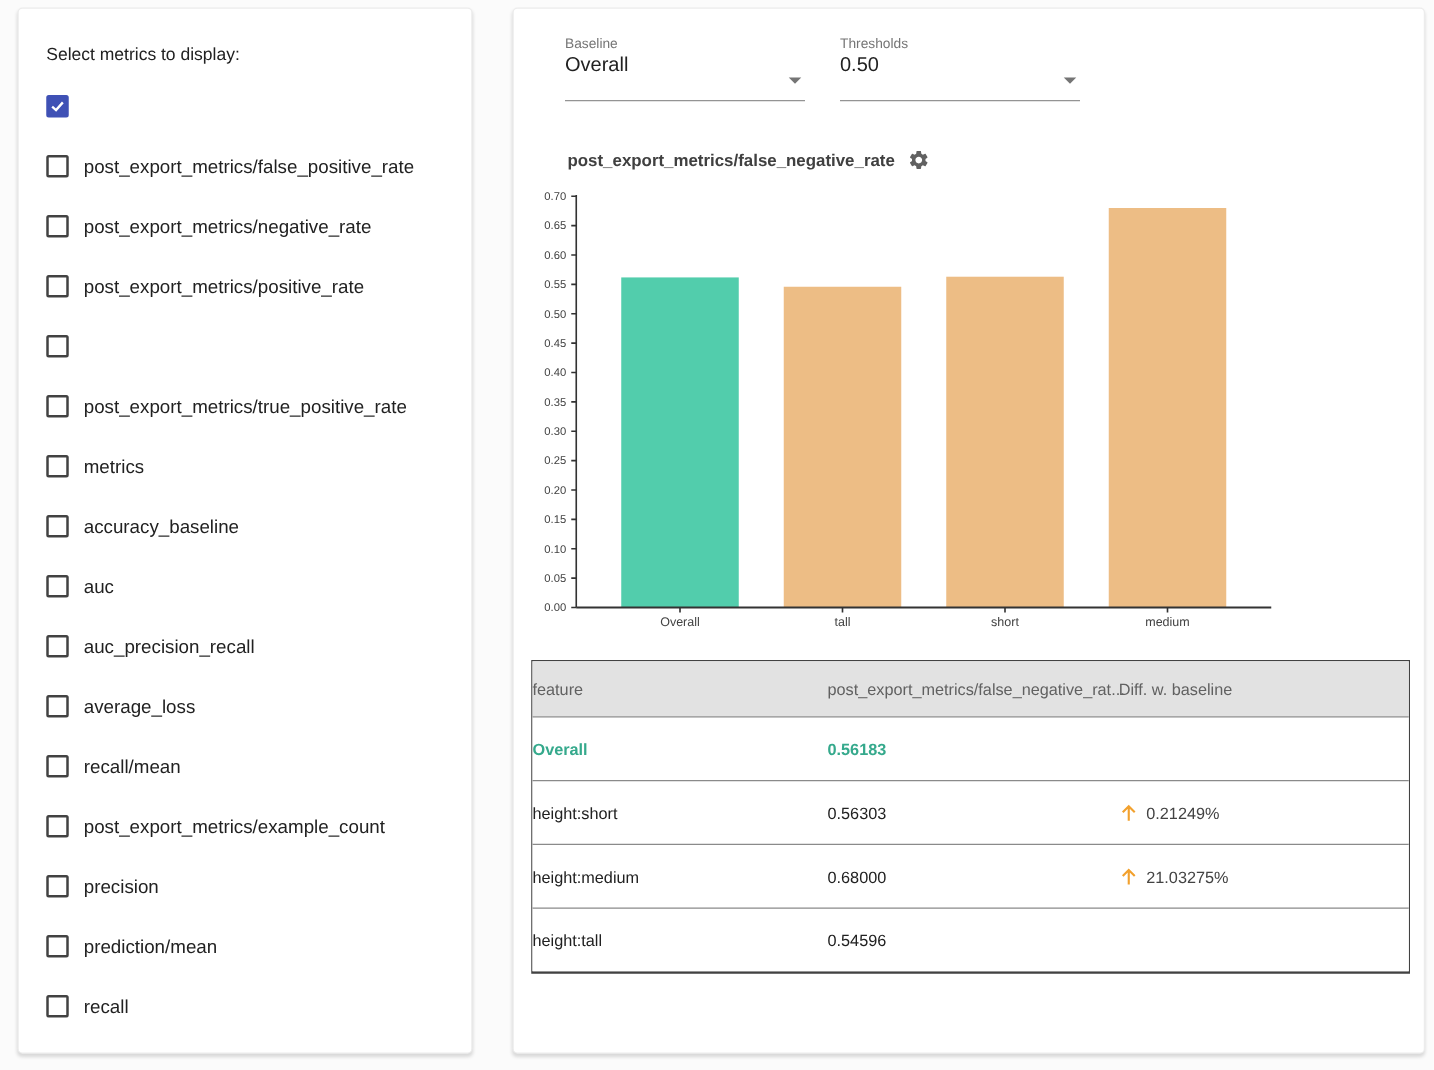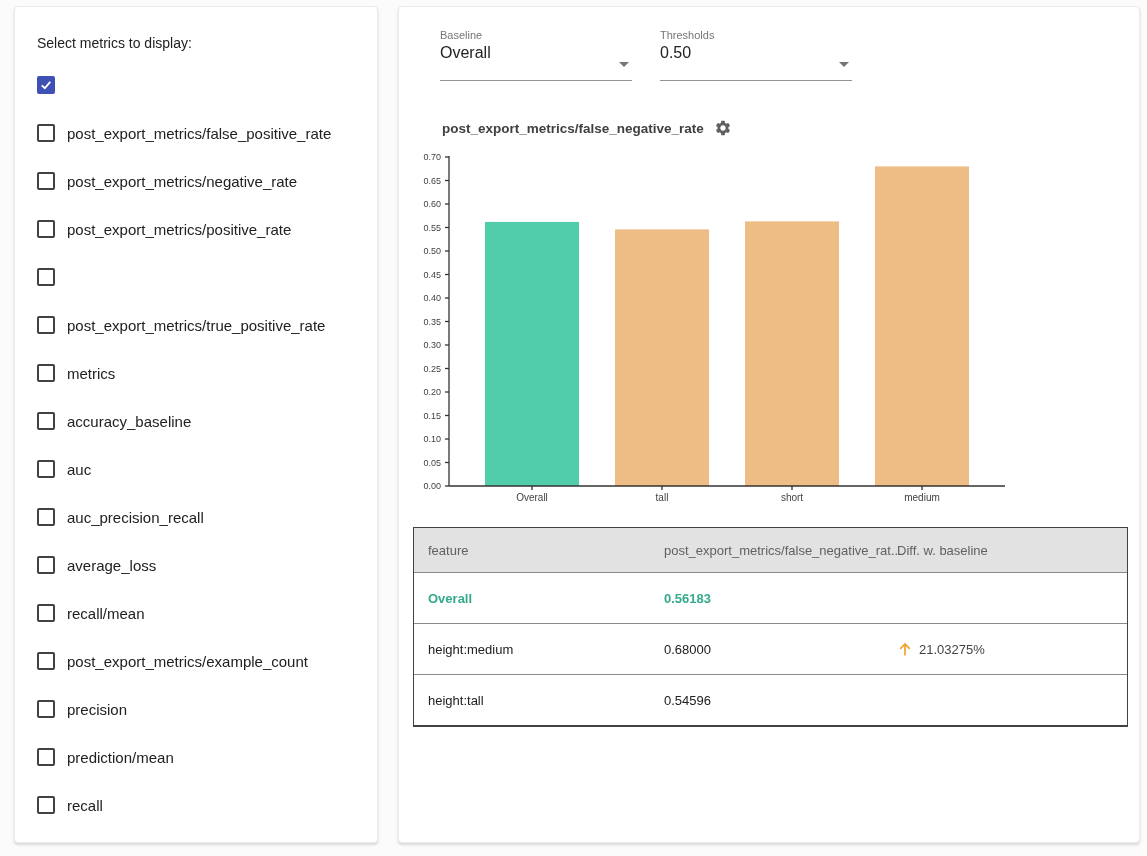--- a/index.html
+++ b/index.html
@@ -5,21 +5,21 @@
   * { margin: 0; padding: 0; box-sizing: border-box; }
   html, body { width: 1147px; height: 856px; }
   body {
     background: #fbfbfb;
     font-family: "Liberation Sans", sans-serif;
     color: #212121;
     overflow: hidden;
   }
   .page {
     display: flex;
-    gap: 20px;
+    gap: 32px;
     padding: 6px 7px 6px 14px;
     align-items: flex-start;
   }
   .card {
     background: #ffffff;
     border: 1px solid #ececec;
     border-radius: 4px;
     box-shadow: 0 2px 3px rgba(0,0,0,0.14);
     height: 837px;
   }
@@ -70,21 +70,20 @@
   
   .metric-table {
     margin: 16px 11px 0 14px;
     border: 1px solid #424242;
     border-bottom-width: 2px;
   }
   .t-row {
     display: grid;
     grid-template-columns: 236px 233px 1fr;
     align-items: center;
-    padding-left: 14px;
   }
   .t-head { background: #e2e2e2; height: 44px; }
   .t-head .t-cell { font-size: 13px; color: #616161; }
   .t-body-row { height: 51px; border-top: 1px solid #8a8a8a; background: #fff; }
   .t-cell { font-size: 13px; color: #212121; }
   .t-body-row.baseline .t-cell { color: var(--baseline-text); font-weight: bold; }
   .diff-cell { display: flex; align-items: center; gap: 6px; color: #424242; }
   .diff-cell svg { flex: 0 0 auto; }
 </style>
 </head>
@@ -243,20 +242,30 @@
         <div class="t-cell">post_export_metrics/false_negative_rat...</div>
         <div class="t-cell">Diff. w. baseline</div>
       </div>
       <div id="table-body">
           <div class="t-row t-body-row baseline">
             <div class="t-cell">Overall</div>
             <div class="t-cell">0.56183</div>
             <div class="t-cell diff-cell"></div>
           </div>
           <div class="t-row t-body-row">
+            <div class="t-cell">height:short</div>
+            <div class="t-cell">0.56303</div>
+            <div class="t-cell diff-cell">
+              <svg width="16" height="17" viewBox="0 0 16 17">
+                <path d="M8 14.5 L8 3 M3.2 7.8 L8 3 L12.8 7.8" fill="none" stroke="#F2A12E" stroke-width="1.7"></path>
+              </svg>
+              <span>0.21249%</span>
+            </div>
+          </div>
+          <div class="t-row t-body-row">
             <div class="t-cell">height:medium</div>
             <div class="t-cell">0.68000</div>
             <div class="t-cell diff-cell">
               <svg width="16" height="17" viewBox="0 0 16 17">
                 <path d="M8 14.5 L8 3 M3.2 7.8 L8 3 L12.8 7.8" fill="none" stroke="#F2A12E" stroke-width="1.7"></path>
               </svg>
               <span>21.03275%</span>
             </div>
           </div>
           <div class="t-row t-body-row">

